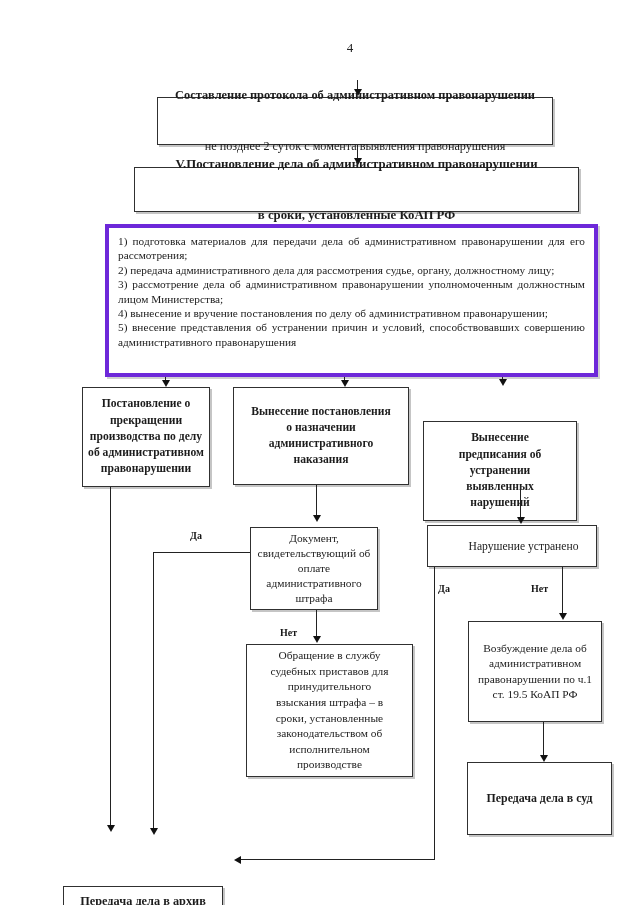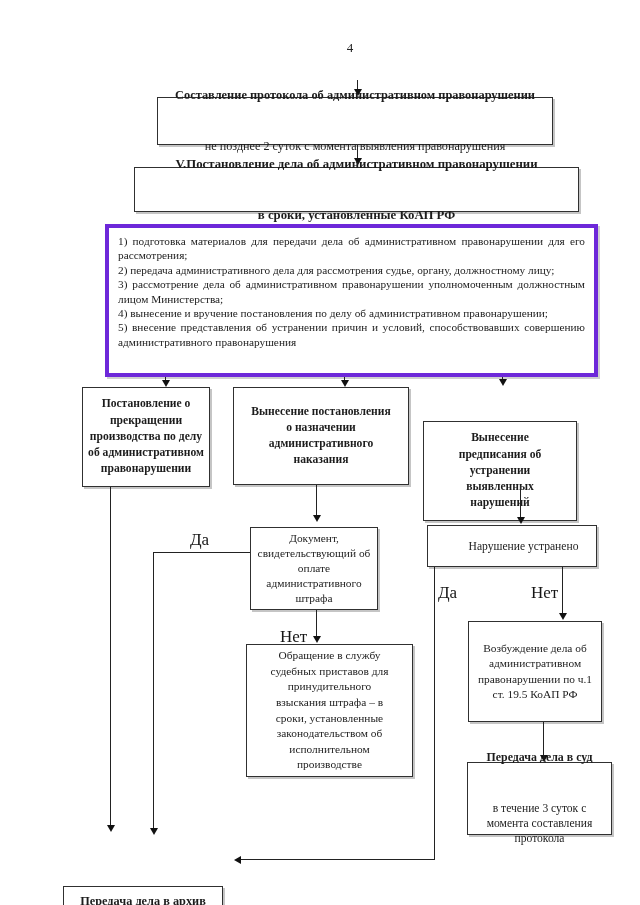--- a/index.html
+++ b/index.html
@@ -27,21 +27,21 @@
   }
   .jbox div{margin:0;}
   .vline{position:absolute;width:1px;background:#222;}
   .hline{position:absolute;height:1px;background:#222;}
   .ah-down{position:absolute;width:0;height:0;
     border-left:4px solid transparent;border-right:4px solid transparent;
     border-top:7px solid #111;}
   .ah-left{position:absolute;width:0;height:0;
     border-top:4px solid transparent;border-bottom:4px solid transparent;
     border-right:7px solid #111;}
-  .lbl{position:absolute;font-weight:normal;font-size:17px;color:#161616;}
+  .lbl{position:absolute;font-weight:bold;font-size:10px;color:#161616;}
 
   
   #protocol{left:157px;top:97px;width:396px;height:48px;font-size:12.2px;line-height:15.5px;}
   #protocol .b{font-size:12.4px;}
   #review{left:134px;top:167px;width:445px;height:45px;font-size:12.8px;line-height:16px;font-weight:bold;}
   #process{left:105px;top:224px;width:493px;height:153px;}
   #termination{left:82px;top:387px;width:128px;height:100px;font-size:11.6px;line-height:16.2px;font-weight:bold;padding:2px;}
   #penalty{left:233px;top:387px;width:176px;height:98px;font-size:11.6px;line-height:16.2px;font-weight:bold;padding:2px 14px;}
   #prescription{left:423px;top:386px;width:154px;height:100px;font-size:11.6px;line-height:16.2px;font-weight:bold;padding:2px 18px;margin-top:35px;}
   #paymentdoc{left:250px;top:527px;width:128px;height:83px;font-size:11.4px;line-height:15px;padding:2px;}
@@ -141,20 +141,19 @@
 
   <div class="fbox" id="newcase">
     <div>Возбуждение дела об административном правонарушении по ч.1 ст. 19.5 КоАП РФ</div>
   </div>
 
   <div class="vline" style="left:543px;top:722px;height:33px;"></div>
   <div class="ah-down" style="left:540px;top:755px;"></div>
 
   <div class="fbox" id="court">
     <div class="b">Передача дела в суд</div>
-    <div>в течение 3 суток с момента составления протокола</div>
   </div>
 
   <div class="fbox" id="archive">
     <div>Передача дела в архив</div>
   </div>
 
 </div>
 
 </body></html>

